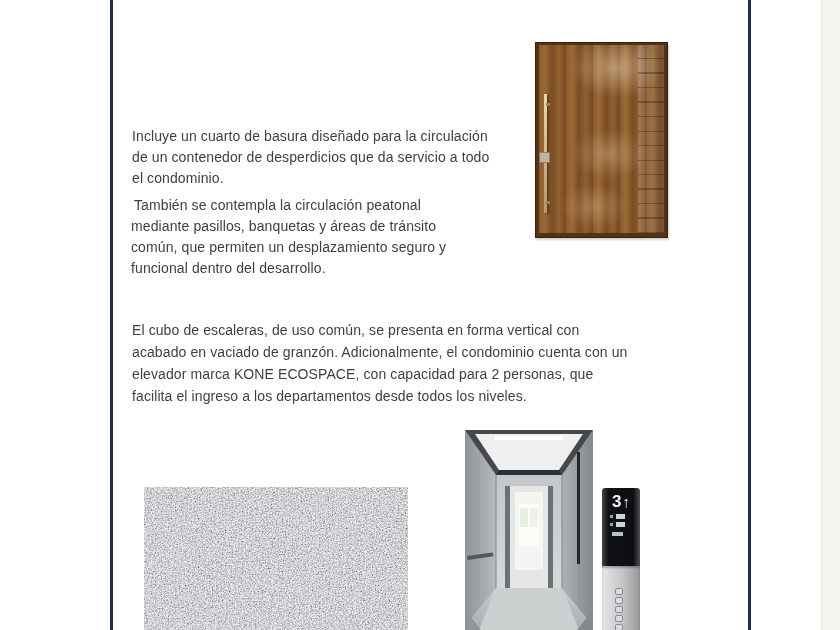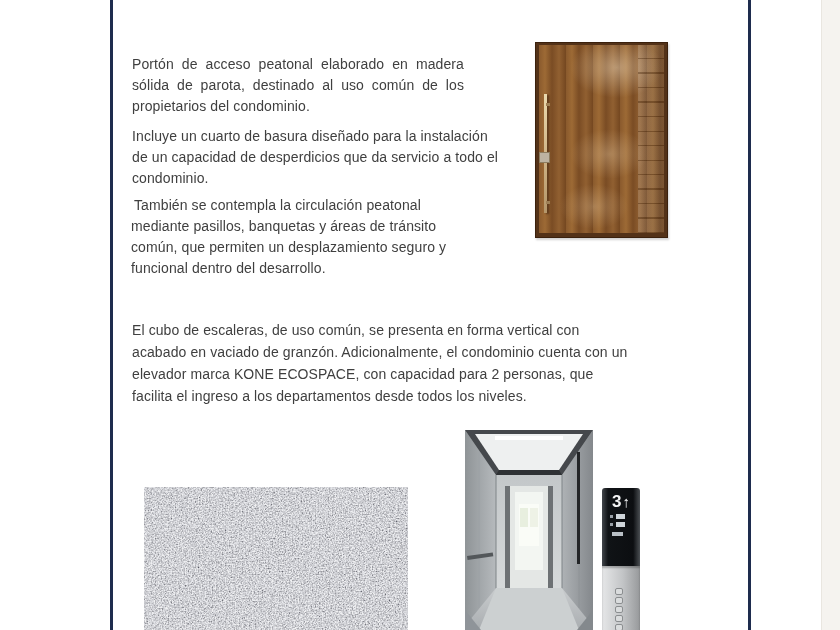--- a/index.html
+++ b/index.html
@@ -96,22 +96,21 @@
 </style>
 </head>
 <body>
 
 <div class="screen">
 
   <div class="side-strip"></div>
   <div class="frame-line left"></div>
   <div class="frame-line right"></div>
 
-  <p class="para p1">Portón de acceso peatonal elaborado en madera sólida de parota, destinado al uso común de los propietarios del condominio.</p>
-  <p class="para p2">Incluye un cuarto de basura diseñado para la instalación de un capacidad de desperdicios que da servicio a todo el condominio.</p>
+  <p class="para p2">Incluye un cuarto de basura diseñado para la circulación de un contenedor de desperdicios que da servicio a todo el condominio.</p>
   <p class="para p3">También se contempla la circulación peatonal mediante pasillos, banquetas y áreas de tránsito común, que permiten un desplazamiento seguro y funcional dentro del desarrollo.</p>
   <p class="para p4">El cubo de escaleras, de uso común, se presenta en forma vertical con acabado en vaciado de granzón. Adicionalmente, el condominio cuenta con un elevador marca KONE ECOSPACE, con capacidad para 2 personas, que facilita el ingreso a los departamentos desde todos los niveles.</p>
 
   <div class="door-photo">
     <div class="door-frame">
       <div class="door-wood"></div>
       <div class="door-planks-right"></div>
     </div>
     <div class="door-handle"></div>
     <div class="door-lock"></div>

